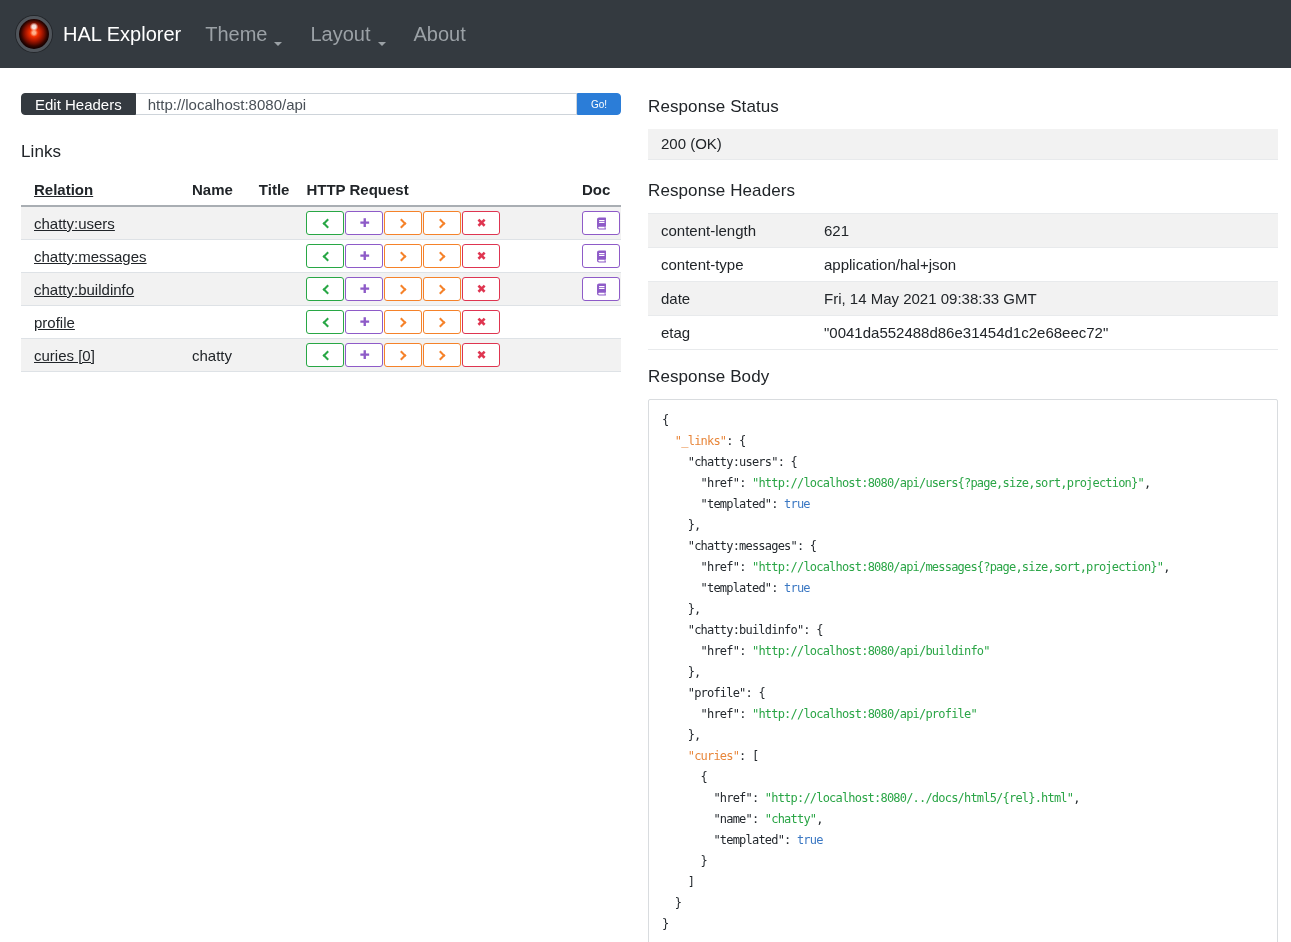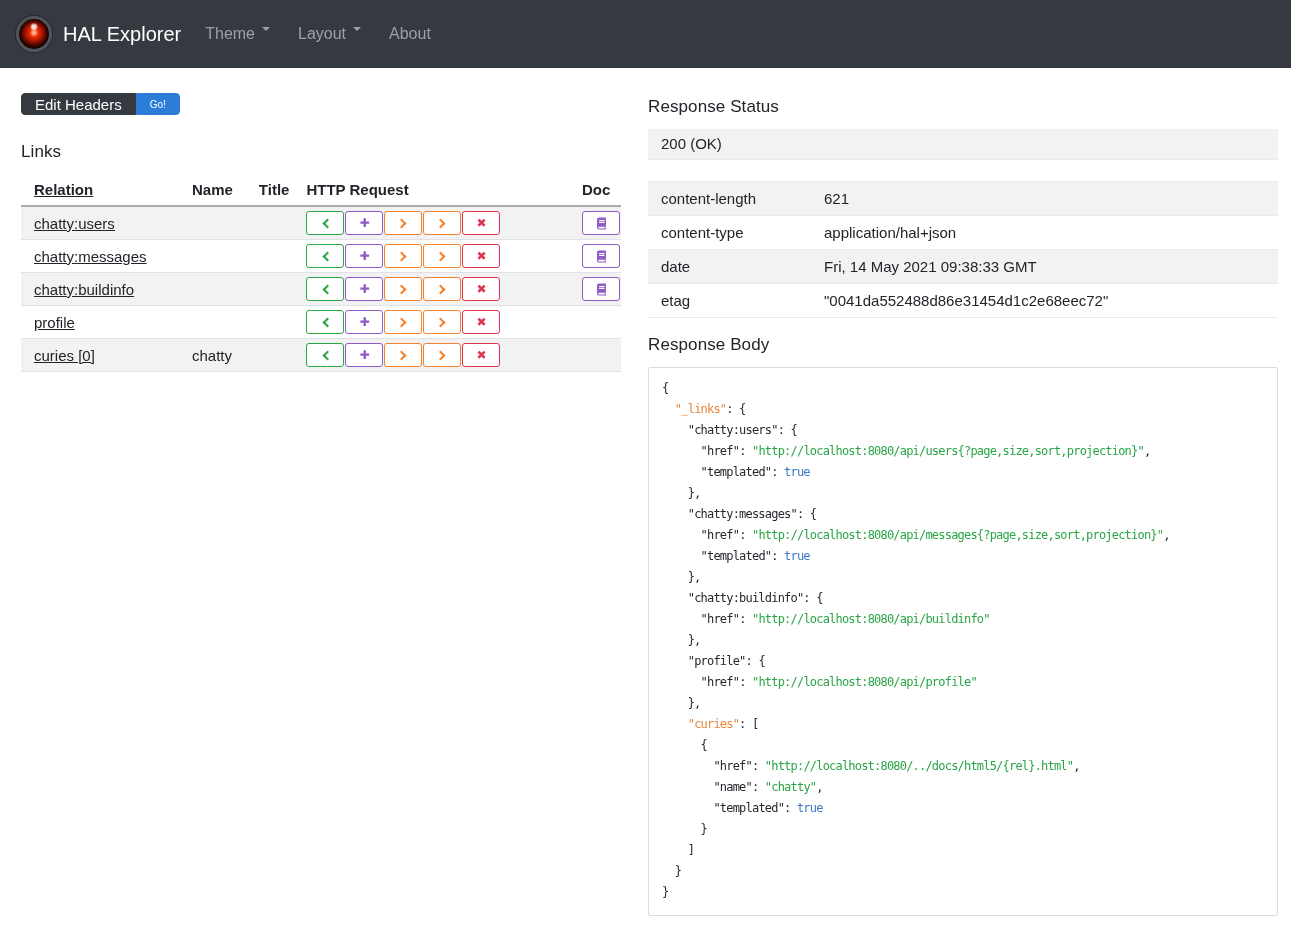--- a/index.html
+++ b/index.html
@@ -22,21 +22,21 @@
     background:
       radial-gradient(circle at 50% 26%, rgba(255,255,255,.85) 0 7%, rgba(255,255,255,0) 16%),
       radial-gradient(circle at 50% 46%, #ffb08a 0 7%, var(--hal-eye-red,#f33000) 18%, #a51600 38%, #420700 60%, #140000 78%, #000 100%);
     border:3px solid #50555b;
     box-shadow:0 0 0 1px #24272b, inset 0 0 5px #000;
   }
   .brand{ color:#fff; font-size:20px; margin-left:11px; white-space:nowrap; }
   .nav-items{ display:flex; align-items:center; margin-left:10px; }
   .nav-link{
     color:var(--navbar-link,rgba(255,255,255,.55)); text-decoration:none;
-    font-size:16px; padding:0 14px; display:inline-flex; align-items:flex-start;
+    font-size:20px; padding:0 14px; display:inline-flex; align-items:flex-end;
   }
   .caret{
     display:inline-block; margin-left:7px; margin-top:2px;
     border-top:4px solid; border-right:4px solid transparent; border-left:4px solid transparent;
   }
 
   
   .content{ display:flex; gap:27px; padding:25px 13px 0 21px; }
   .col-left{ flex:0 0 600px; width:600px; }
   .col-right{ flex:1; min-width:0; }
@@ -136,20 +136,21 @@
         <span data-interactable="false">About</span>
       </a>
     </div>
 </nav>
 
 <div class="content" data-interactable="false">
 
   <div class="col-left" data-interactable="false">
     <div class="addr-group" data-interactable="false">
       <button class="btn-edit-headers" data-interactable="true">Edit Headers</button>
+      <input class="url-input" type="text" data-interactable="true" value="http://localhost:8080/api" style="">
       <button class="btn-go" data-interactable="true">Go!</button>
     </div>
 
     <h2 class="section-heading" data-interactable="false">Links</h2>
     <table class="links-table" data-interactable="false">
       <thead>
         <tr data-interactable="false">
           <th class="col-relation" data-interactable="false">Relation</th>
           <th class="col-name" data-interactable="false">Name</th>
           <th class="col-title" data-interactable="false">Title</th>
@@ -256,20 +257,21 @@
             <td class="col-doc" data-interactable="false"></td>
           </tr>
         </tbody>
     </table>
   </div>
 
   <div class="col-right" data-interactable="false">
     <h2 class="section-heading" data-interactable="false">Response Status</h2>
     <div class="status-row" data-interactable="false">200 (OK)</div>
 
+    <h2 class="section-heading" data-interactable="false">Response Headers</h2>
     <table class="headers-table" data-interactable="false">
       <tbody>
           <tr data-interactable="false">
             <td class="hname" data-interactable="false">content-length</td>
             <td class="hvalue" data-interactable="false">621</td>
           </tr>
           <tr data-interactable="false">
             <td class="hname" data-interactable="false">content-type</td>
             <td class="hvalue" data-interactable="false">application/hal+json</td>
           </tr>

